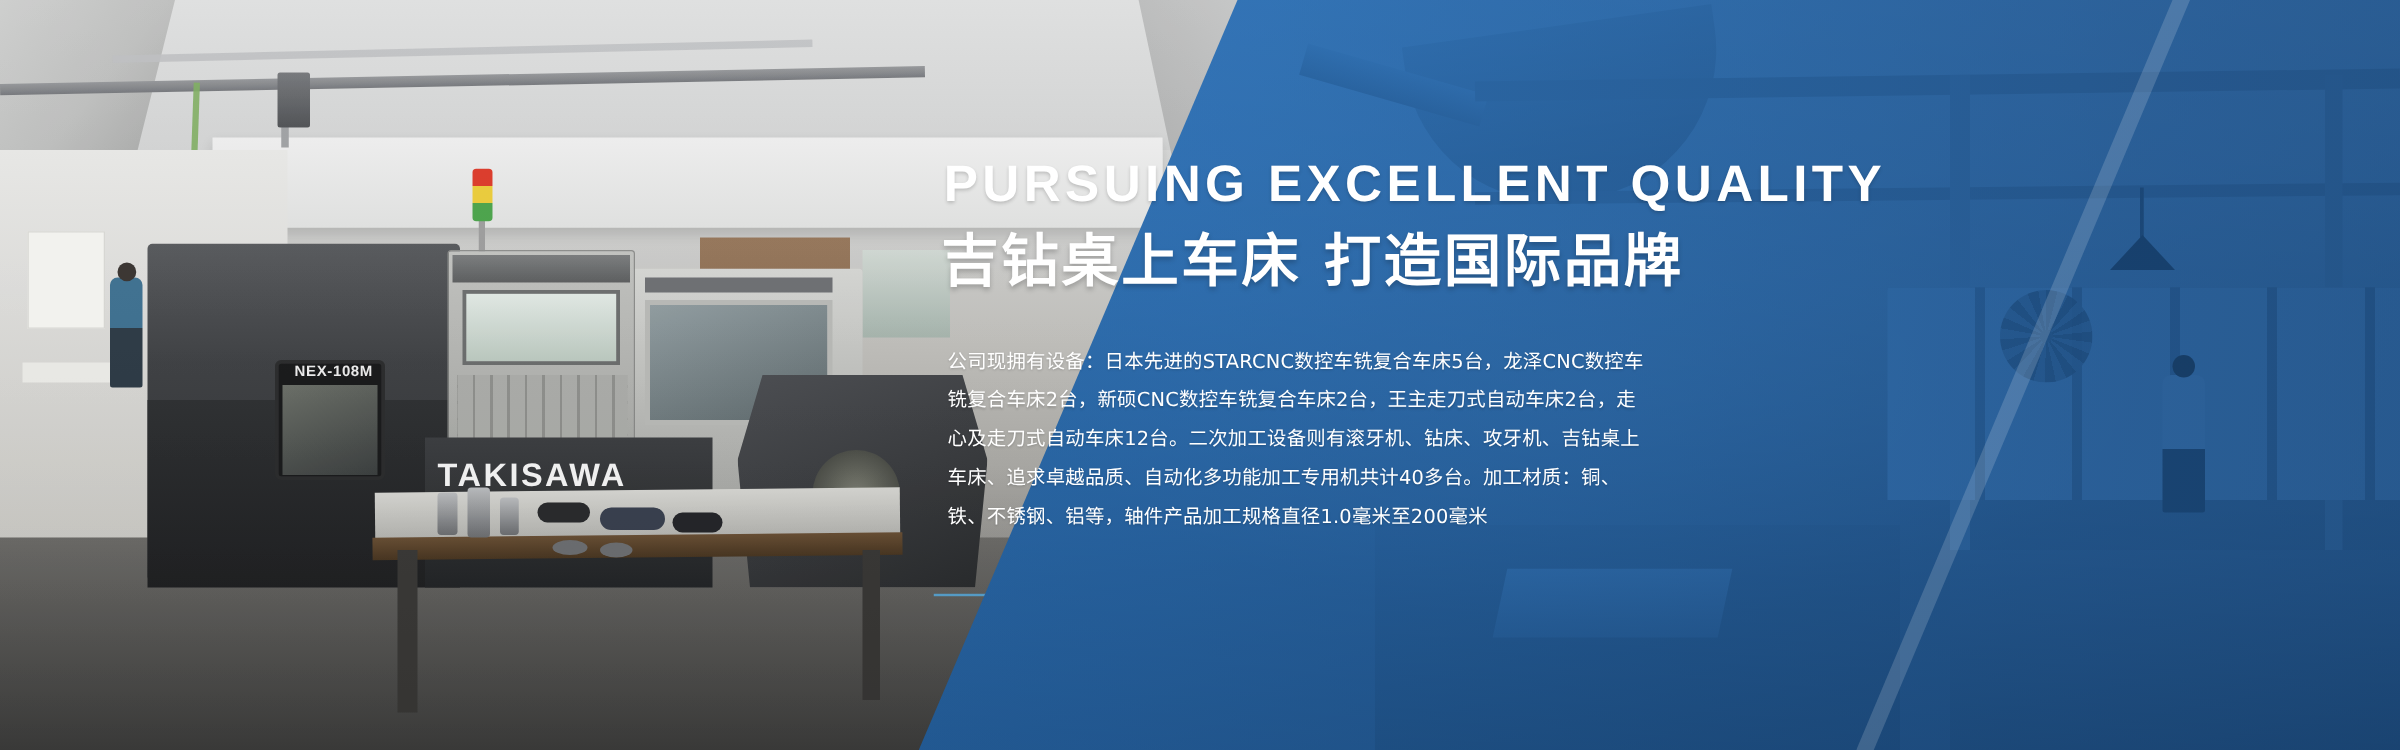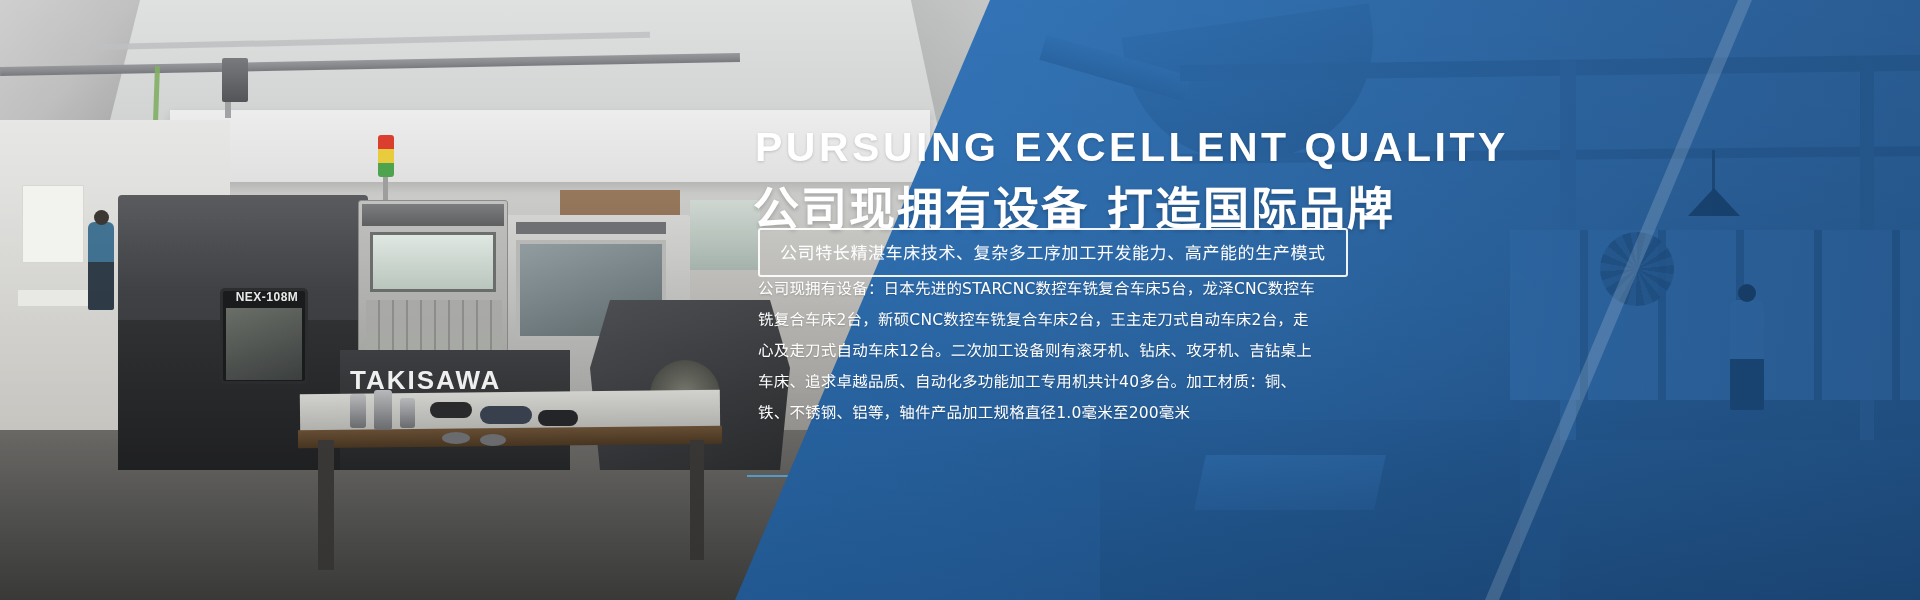--- a/index.html
+++ b/index.html
@@ -320,18 +320,17 @@
       <div class="pr-glow"></div>
     </div>
     <div class="pr-tint"></div>
     <div class="pr-tint2"></div>
     <div class="pr-edge"></div>
   </div>
   <div class="accent-a"></div>
 
   <div class="content">
     <div class="kicker">PURSUING  EXCELLENT  QUALITY</div>
-    <div class="headline">公司现拥有设备  打造国际品牌</div>
-    <div class="subbox">公司特长精湛车床技术、复杂多工序加工开发能力、高产能的生产模式</div>
+    <div class="headline">吉钻桌上车床  打造国际品牌</div>
     <div class="body-copy">公司现拥有设备：日本先进的STARCNC数控车铣复合车床5台，龙泽CNC数控车铣复合车床2台，新硕CNC数控车铣复合车床2台，王主走刀式自动车床2台，走心及走刀式自动车床12台。二次加工设备则有滚牙机、钻床、攻牙机、吉钻桌上车床、追求卓越品质、自动化多功能加工专用机共计40多台。加工材质：铜、铁、不锈钢、铝等，轴件产品加工规格直径1.0毫米至200毫米</div>
   </div>
 
 </div>
 
 </body></html>

